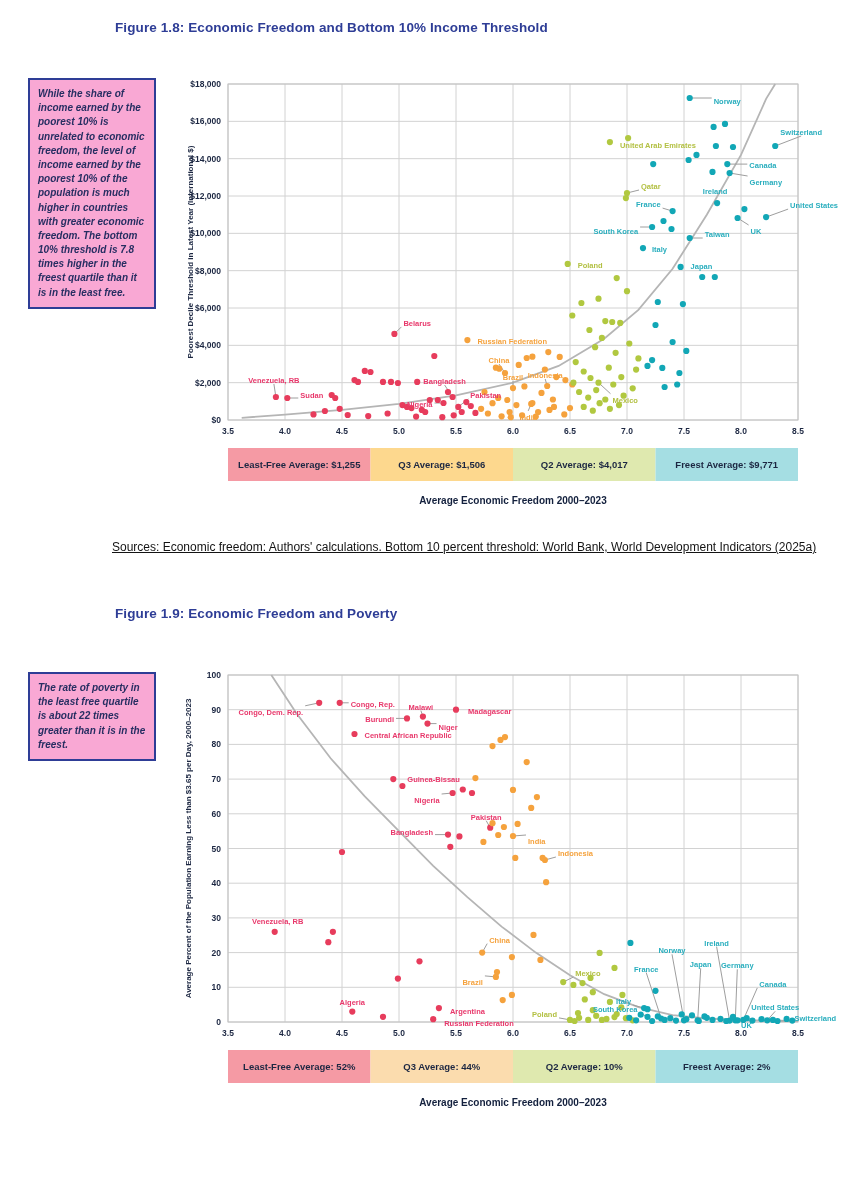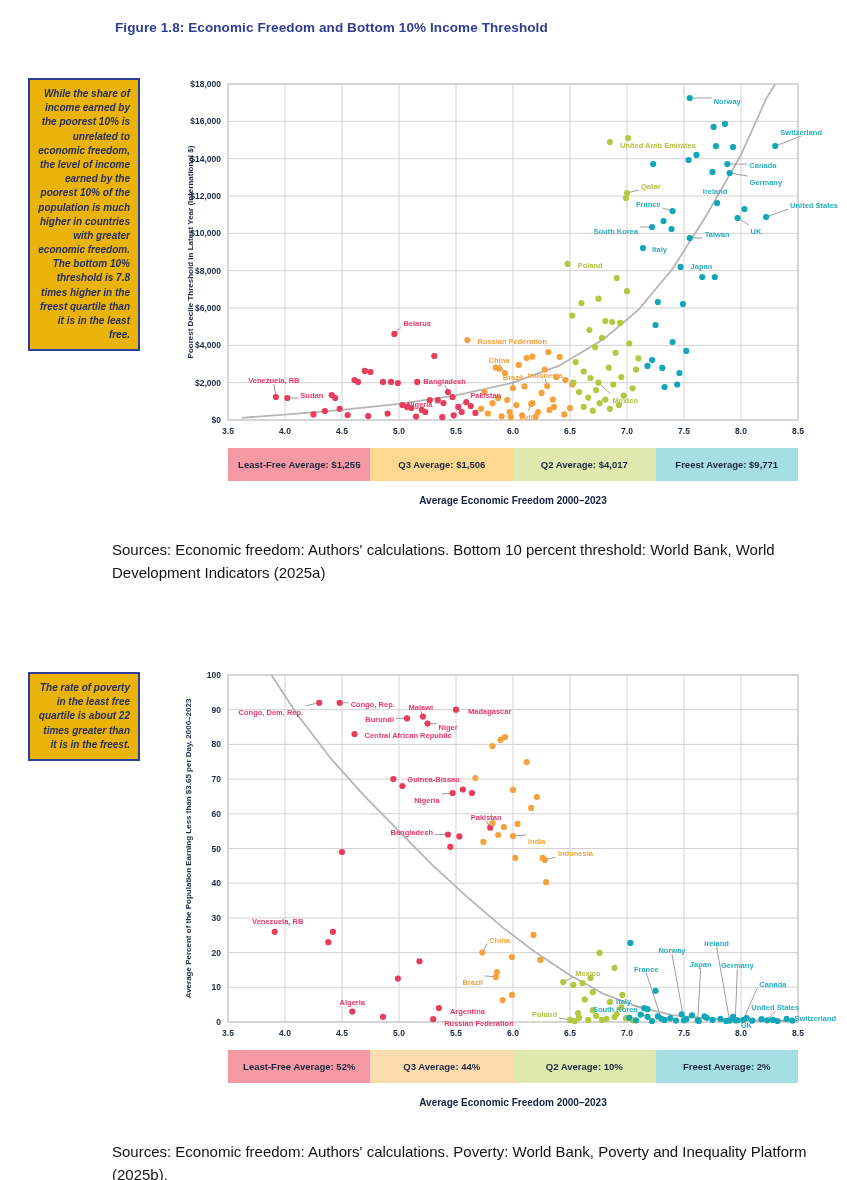--- a/index.html
+++ b/index.html
@@ -1,24 +1,24 @@
 <!DOCTYPE html>
 <html><head>
 <meta charset="utf-8">
 <style>
   html,body{margin:0;padding:0;background:#fff;}
   .page{position:relative;width:847px;height:1180px;background:#fff;overflow:hidden;
         font-family:"Liberation Sans",sans-serif;}
   .fig-title{position:absolute;left:115px;margin:0;font-size:13.5px;font-weight:bold;
              color:#2e3d96;letter-spacing:.1px;}
-  .note-box{position:absolute;left:28px;width:112px;border:2px solid #2e3d96;background:#eab308;
-            padding:7px 8px;box-sizing:border-box;text-align:right;}
+  .note-box{position:absolute;left:28px;width:128px;border:2px solid #2e3d96;background:#f9a8d4;
+            padding:7px 8px;box-sizing:border-box;}
   .note-box p{margin:0;font-style:italic;font-weight:bold;font-size:10px;line-height:1.42;
               color:#272e62;}
-  .sources{position:absolute;left:112px;width:720px;font-size:15px;color:#141414;line-height:1.55;}
+  .sources{position:absolute;left:112px;width:720px;font-size:12px;color:#141414;line-height:1.55;text-decoration:underline;}
   svg{position:absolute;overflow:visible;}
   .tick{font:bold 8.5px "Liberation Sans",sans-serif;fill:#1c2742;}
   .pt-label{font:bold 7.5px "Liberation Sans",sans-serif;}
   .band-label{font:bold 9.5px "Liberation Sans",sans-serif;fill:#1c2742;}
   .axis-title{font:bold 10px "Liberation Sans",sans-serif;fill:#13203d;}
   .axis-y-title{font:bold 8px "Liberation Sans",sans-serif;fill:#1c2742;}
 </style>
 </head>
 <body>
 
@@ -282,20 +282,21 @@
       <rect x="498.5" y="378" width="142.5" height="33" fill="#a5dee3"></rect>
       <text x="569.75" y="398" text-anchor="middle" class="band-label">Freest Average: $9,771</text>
       <text x="356" y="434" text-anchor="middle" class="axis-title">Average Economic Freedom 2000–2023</text>
       <text x="36" y="182" text-anchor="middle" transform="rotate(-90 36 182)" class="axis-y-title">Poorest Decile Threshold in Latest Year (International $)</text>
     </svg>
 
   <div class="sources" style="top:538px;">
     <div>Sources: Economic freedom: Authors' calculations. Bottom 10 percent threshold: World Bank, World Development Indicators (2025a)</div>
   </div>
 
+  <h2 class="fig-title" style="top:606px;">Figure 1.9: Economic Freedom and Poverty</h2>
 
   <div class="note-box" style="top:672px;">
     <p>The rate of poverty in the least free quartile is about 22 times greater than it is in the freest.</p>
   </div>
 
   <svg id="chart19" style="left:157px;top:661px;" width="690" height="462">
       <line x1="71" x2="71" y1="14" y2="361" stroke="#d2d2d2" stroke-width="1"></line>
       <line x1="128" x2="128" y1="14" y2="361" stroke="#d2d2d2" stroke-width="1"></line>
       <line x1="185" x2="185" y1="14" y2="361" stroke="#d2d2d2" stroke-width="1"></line>
       <line x1="242" x2="242" y1="14" y2="361" stroke="#d2d2d2" stroke-width="1"></line>
@@ -517,17 +518,14 @@
       <rect x="213.5" y="389" width="142.5" height="33" fill="#fbdcae"></rect>
       <text x="284.75" y="409" text-anchor="middle" class="band-label">Q3 Average: 44%</text>
       <rect x="356" y="389" width="142.5" height="33" fill="#dfe9af"></rect>
       <text x="427.25" y="409" text-anchor="middle" class="band-label">Q2 Average: 10%</text>
       <rect x="498.5" y="389" width="142.5" height="33" fill="#a5dee3"></rect>
       <text x="569.75" y="409" text-anchor="middle" class="band-label">Freest Average: 2%</text>
       <text x="356" y="445" text-anchor="middle" class="axis-title">Average Economic Freedom 2000–2023</text>
       <text x="34" y="187.5" text-anchor="middle" transform="rotate(-90 34 187.5)" class="axis-y-title">Average Percent of the Population Earning Less than $3.65 per Day, 2000–2023</text>
     </svg>
 
-  <div class="sources" style="top:1140px;">
-    <div>Sources: Economic freedom: Authors' calculations. Poverty: World Bank, Poverty and Inequality Platform (2025b).</div>
-  </div>
 
 </div>
 
 </body></html>

